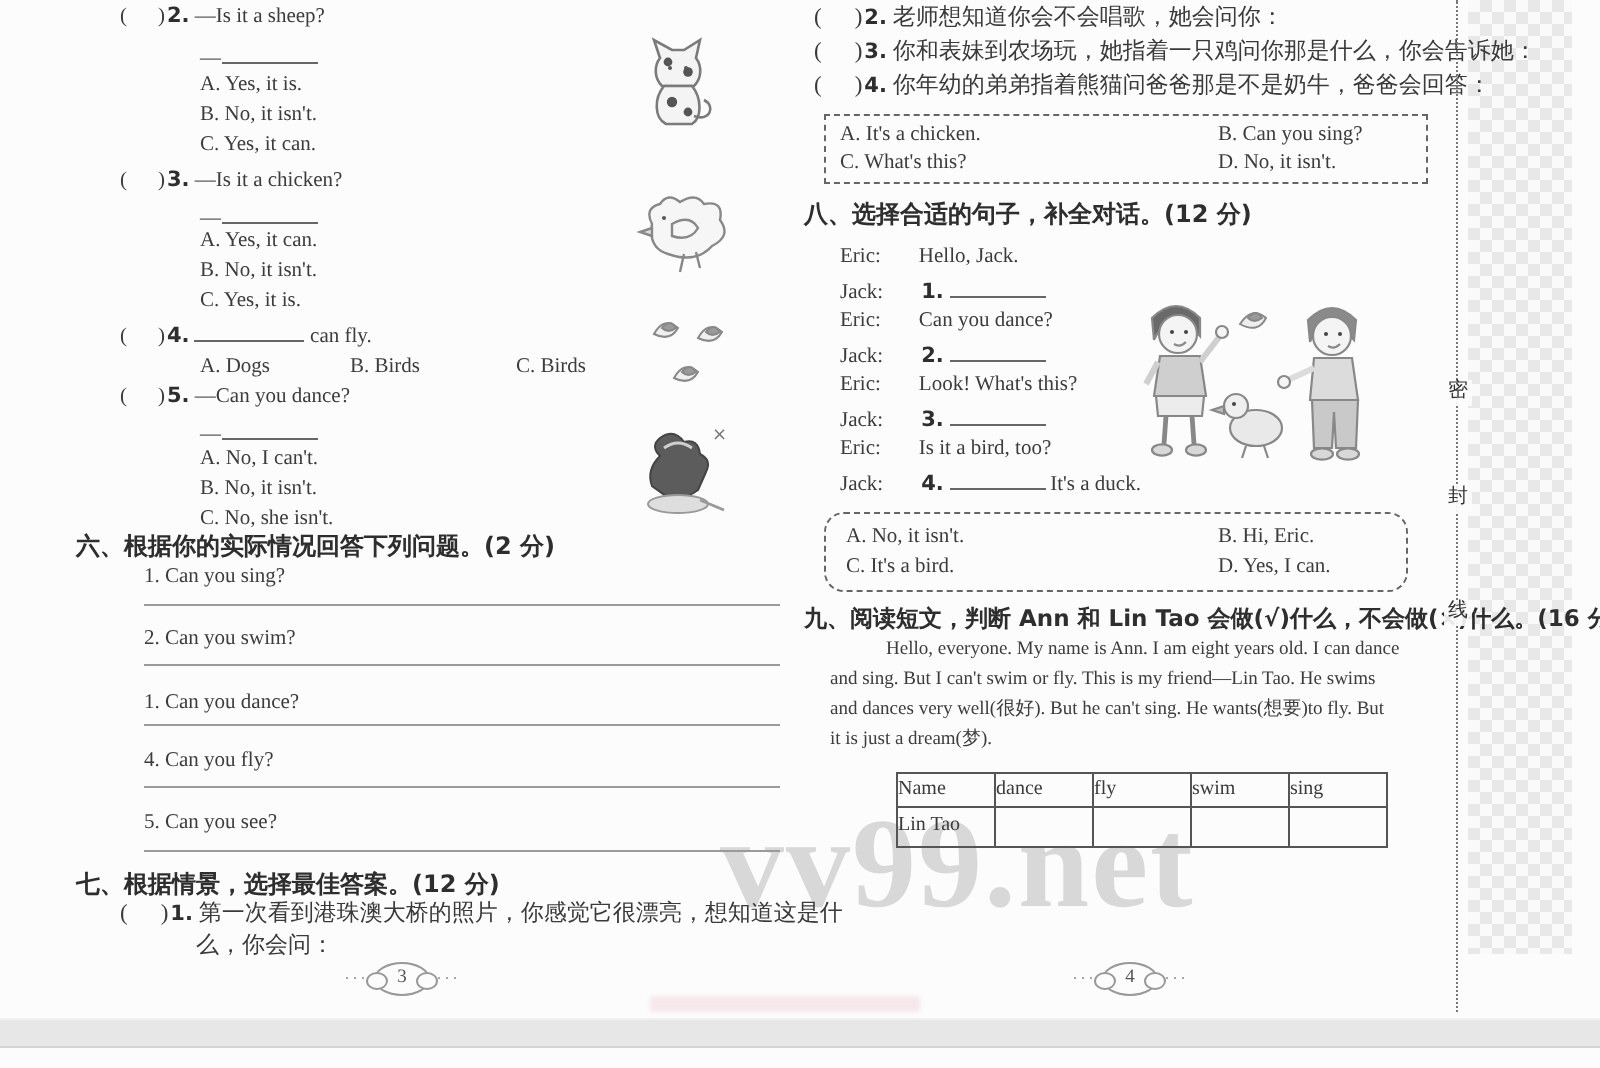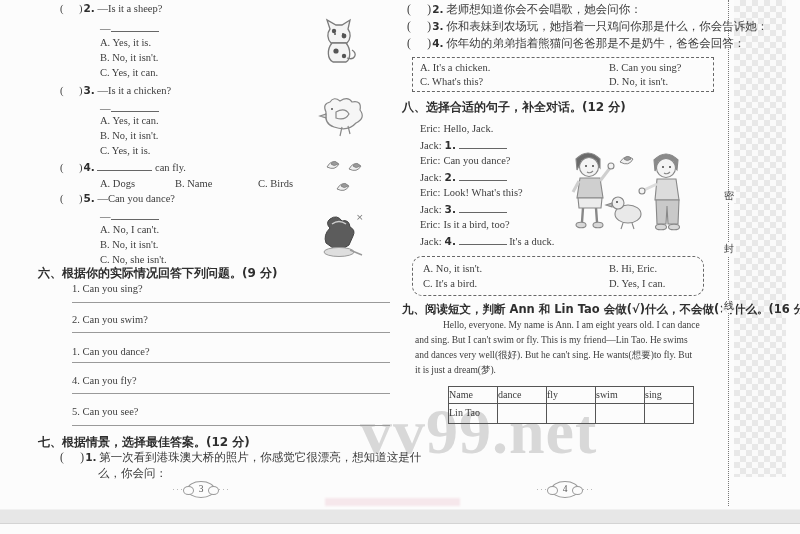--- a/index.html
+++ b/index.html
@@ -14,21 +14,21 @@
   .cnq{font-size:11.5px;color:#3a3a3a;}
   .eng{font-size:10.5px;}
   .small{font-size:9.5px;}
   b.qnum{font-family:"DejaVu Sans",sans-serif;font-size:10.5px;color:#2e2e2e;}
   .bracket{white-space:pre;letter-spacing:1px;}
   .blank{display:inline-block;width:48px;height:10px;border-bottom:1px solid #666;vertical-align:baseline;}
   .blank.w{width:55px;}
   .wline{position:absolute;width:318px;height:0;border-bottom:1px solid #9a9a9a;}
   .dashedbox{position:absolute;border:1px dashed #666;background:transparent;}
   .rounded{border-radius:10px;}
-  .spk{margin-right:3px;}
+  .spk{margin-right:19px;}
   
   .cloudwrap{position:absolute;display:flex;align-items:center;gap:3px;color:#999;font-size:9px;}
   .dots{letter-spacing:1px;}
   .cloud{position:relative;display:inline-block;min-width:18px;height:15px;border:1px solid #999;border-radius:50%;
          text-align:center;font-size:9.5px;line-height:14px;color:#555;padding:0 4px;background:transparent;}
   .cloud::before,.cloud::after{content:"";position:absolute;width:9px;height:7px;border:1px solid #999;border-radius:50%;background:#fcfcfc;top:50%;margin-top:-4px;}
   .cloud::before{left:-5px;}
   .cloud::after{right:-5px;}
   
   .watermark{
@@ -128,21 +128,21 @@
         <circle cx="14" cy="17" r="1" fill="#555"></circle>
       </svg>
     </div>
 
     <div class="abs eng" style="left:60px;top:160px">
       <span class="bracket">(    )</span><b class="qnum">4.</b>
       <span class="blank w"></span>
       <span>can fly.</span>
     </div>
     <div class="abs eng" style="left:100px;top:177px">
-      <span style="display:inline-block;width:75px">A. Dogs</span><span style="display:inline-block;width:83px">B. Name</span><span>C. Birds</span>
+      <span style="display:inline-block;width:75px">A. Dogs</span><span style="display:inline-block;width:83px">B. Birds</span><span>C. Birds</span>
     </div>
 
     <div class="abs" style="left:324px;top:155px">
       <svg width="44" height="48" viewBox="0 0 44 48">
         <g stroke="#888" stroke-width="1">
           <g>
             <path d="M3 12 Q8 3 15 9 Q11 16 3 12 Z" fill="#efefef"></path>
             <path d="M7 9 Q11 4 14 9 Q10 12 7 9 Z" fill="#9a9a9a"></path>
           </g>
           <g>
@@ -172,21 +172,21 @@
       <svg width="54" height="50" viewBox="0 0 54 50">
         <path d="M18 18 Q13 13 18 9 Q25 4 30 11 Q37 9 38 17 Q44 20 41 26 L37 35 Q29 41 21 38 L14 33 Q11 25 18 18 Z" fill="#5c5c5c" stroke="#444" stroke-width="1"></path>
         <path d="M20 14 Q27 9 34 14" fill="none" stroke="#cfcfcf" stroke-width="1.4"></path>
         <ellipse cx="27" cy="42" rx="15" ry="4.5" fill="#dedede" stroke="#999"></ellipse>
         <path d="M38 40 L50 45" stroke="#999" stroke-width="1.4"></path>
         <text x="44" y="10" font-size="9" fill="#777" font-family="DejaVu Sans, sans-serif">×</text>
       </svg>
     </div>
 
     <div class="abs cnh" style="left:38px;top:266px">
-      <span>六、根据你的实际情况回答下列问题。</span><span>(9 分)</span>
+      <span>六、根据你的实际情况回答下列问题。</span><span>(2 分)</span>
     </div>
     <div class="abs eng" style="left:72px;top:282px">1. Can you sing?</div>
     <div class="wline" style="left:72px;top:302px"></div>
     <div class="abs eng" style="left:72px;top:313px">2. Can you swim?</div>
     <div class="wline" style="left:72px;top:332px"></div>
     <div class="abs eng" style="left:72px;top:345px">1. Can you dance?</div>
     <div class="wline" style="left:72px;top:362px"></div>
     <div class="abs eng" style="left:72px;top:374px">4. Can you fly?</div>
     <div class="wline" style="left:72px;top:393px"></div>
     <div class="abs eng" style="left:72px;top:405px">5. Can you see?</div>

